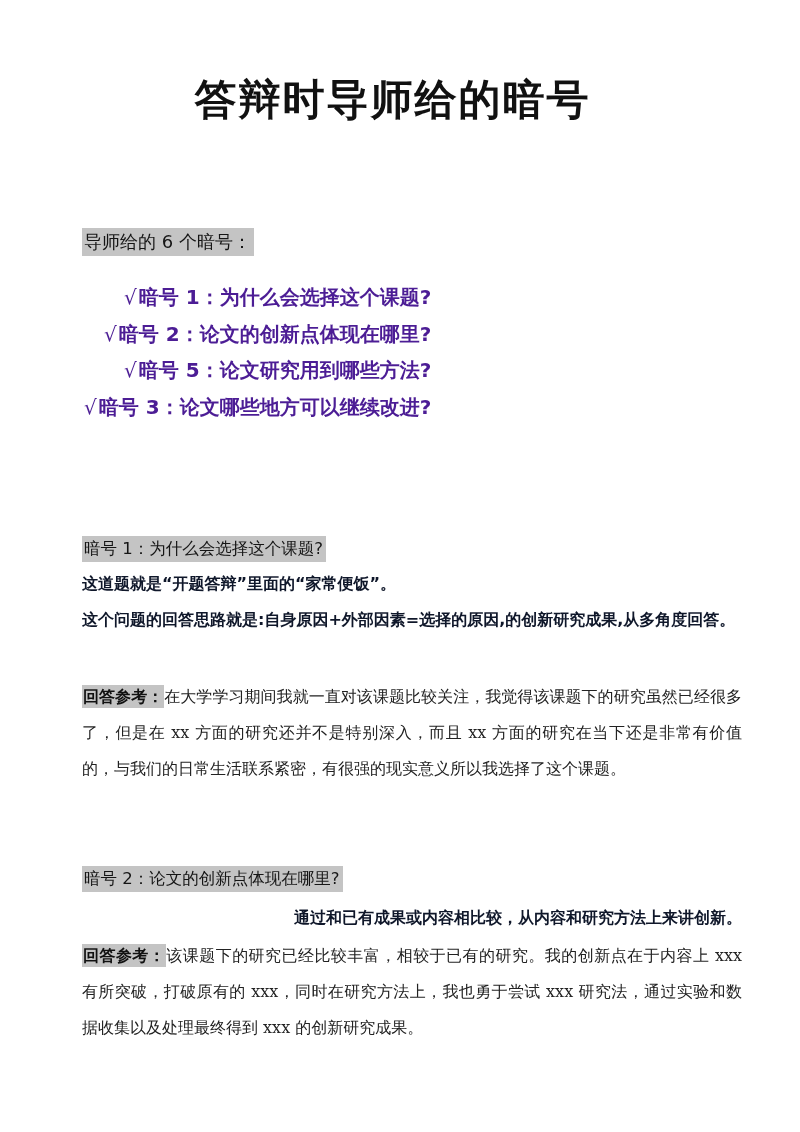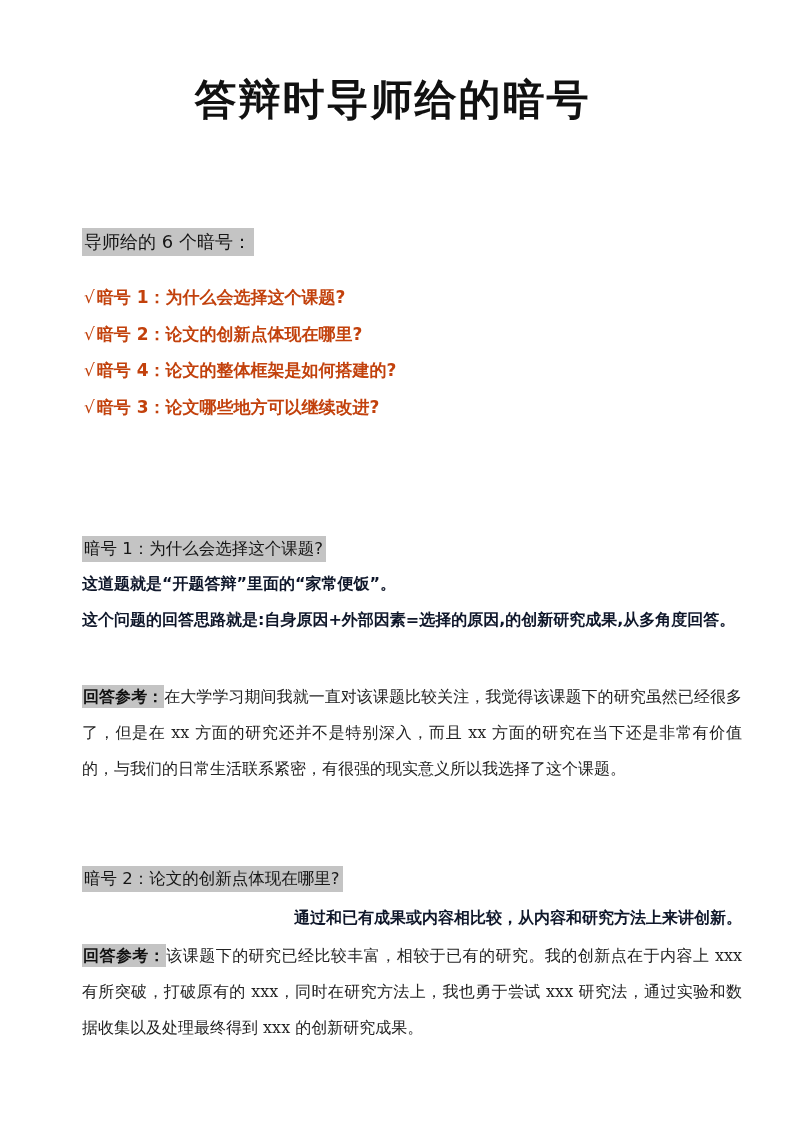--- a/index.html
+++ b/index.html
@@ -14,22 +14,22 @@
     color: #111;
   }
   .hl {
     background: #c4c4c4; display: inline-block; padding: 2px 3px 2px 2px;
   }
   .sec-head {
     position: absolute; left: 82px; font-size: 18px; color: #151515; border-radius: 13px;
   }
   .red-list { position: absolute; left: 84px; top: 279px; }
   .red-item {
-    font-size: 17px; color: #c2410c; height: 36.5px; line-height: 36.5px;
-    font-weight: bold; white-space: nowrap;
+    font-size: 20px; color: #4c1d95; height: 36.5px; line-height: 36.5px;
+    font-weight: bold; white-space: nowrap; text-align: right;
   }
   .red-item .check { margin-right: 2px; font-weight: normal; }
   .green {
     position: absolute; left: 82px; font-size: 16px; color: #0f172a;
     font-weight: bold; line-height: 34px; width: 660px;
   }
   .body-text {
     position: absolute; left: 82px; width: 660px; font-size: 16px;
     line-height: 36px; color: #222; text-align: justify;
     font-family: "DejaVu Serif", "Liberation Serif", serif;
@@ -45,21 +45,21 @@
 
 <div class="title">答辩时导师给的暗号</div>
 
 <div class="sec-head" style="top:228px;">
   <span class="hl">导师给的 6 个暗号：</span>
 </div>
 
 <div class="red-list">
   <div class="red-item"><span class="check">√</span><span>暗号 1：为什么会选择这个课题?</span></div>
   <div class="red-item"><span class="check">√</span><span>暗号 2：论文的创新点体现在哪里?</span></div>
-  <div class="red-item"><span class="check">√</span><span>暗号 4：论文的整体框架是如何搭建的?</span></div>
+  <div class="red-item"><span class="check">√</span><span>暗号 5：论文研究用到哪些方法?</span></div>
   <div class="red-item"><span class="check">√</span><span>暗号 3：论文哪些地方可以继续改进?</span></div>
 </div>
 
 <div class="sec-head" style="top:536px; font-size:16.5px;">
   <span class="hl">暗号 1：为什么会选择这个课题?</span>
 </div>
 <div class="green" style="top:567px;">这道题就是“开题答辩”里面的“家常便饭”。</div>
 <div class="green" style="top:603px;">这个问题的回答思路就是:自身原因+外部因素=选择的原因,的创新研究成果,从多角度回答。</div>
 <div class="body-text" style="top:679px;">
   <span class="label">回答参考：</span><span>在大学学习期间我就一直对该课题比较关注，我觉得该课题下的研究虽然已经很多了，但是在 xx 方面的研究还并不是特别深入，而且 xx 方面的研究在当下还是非常有价值的，与我们的日常生活联系紧密，有很强的现实意义所以我选择了这个课题。</span>

